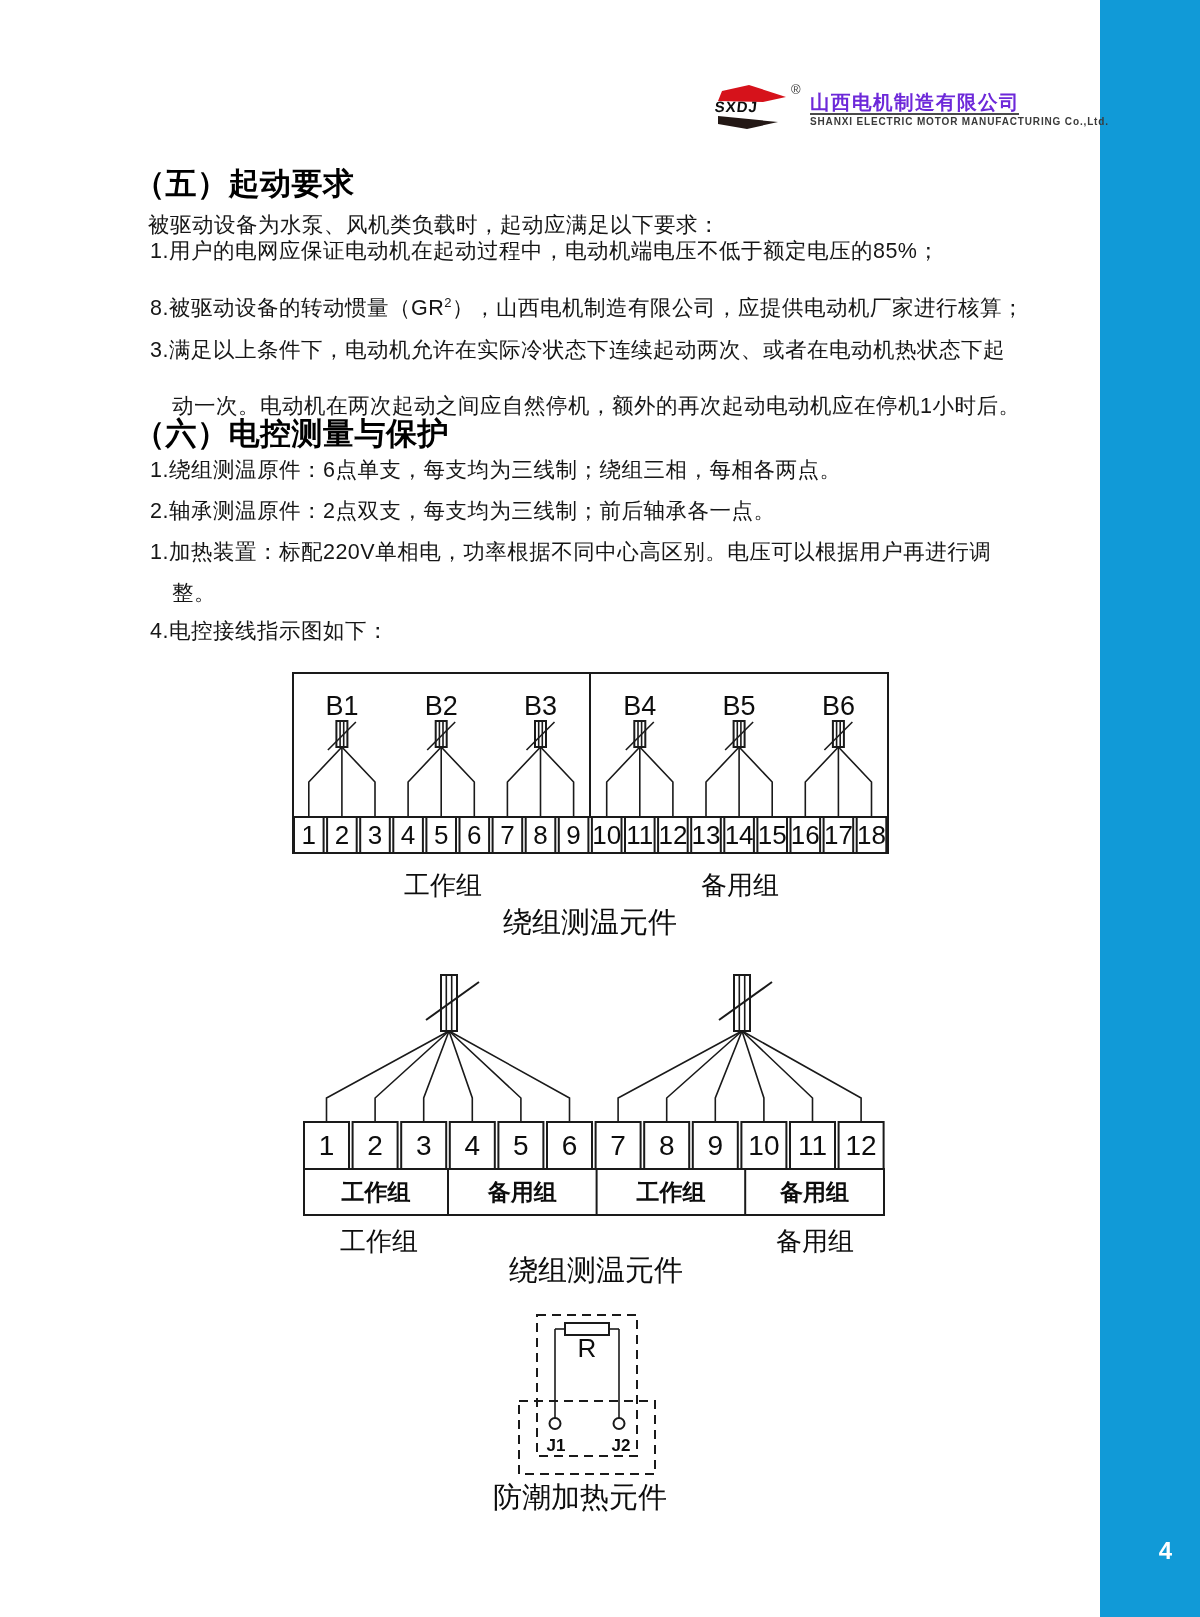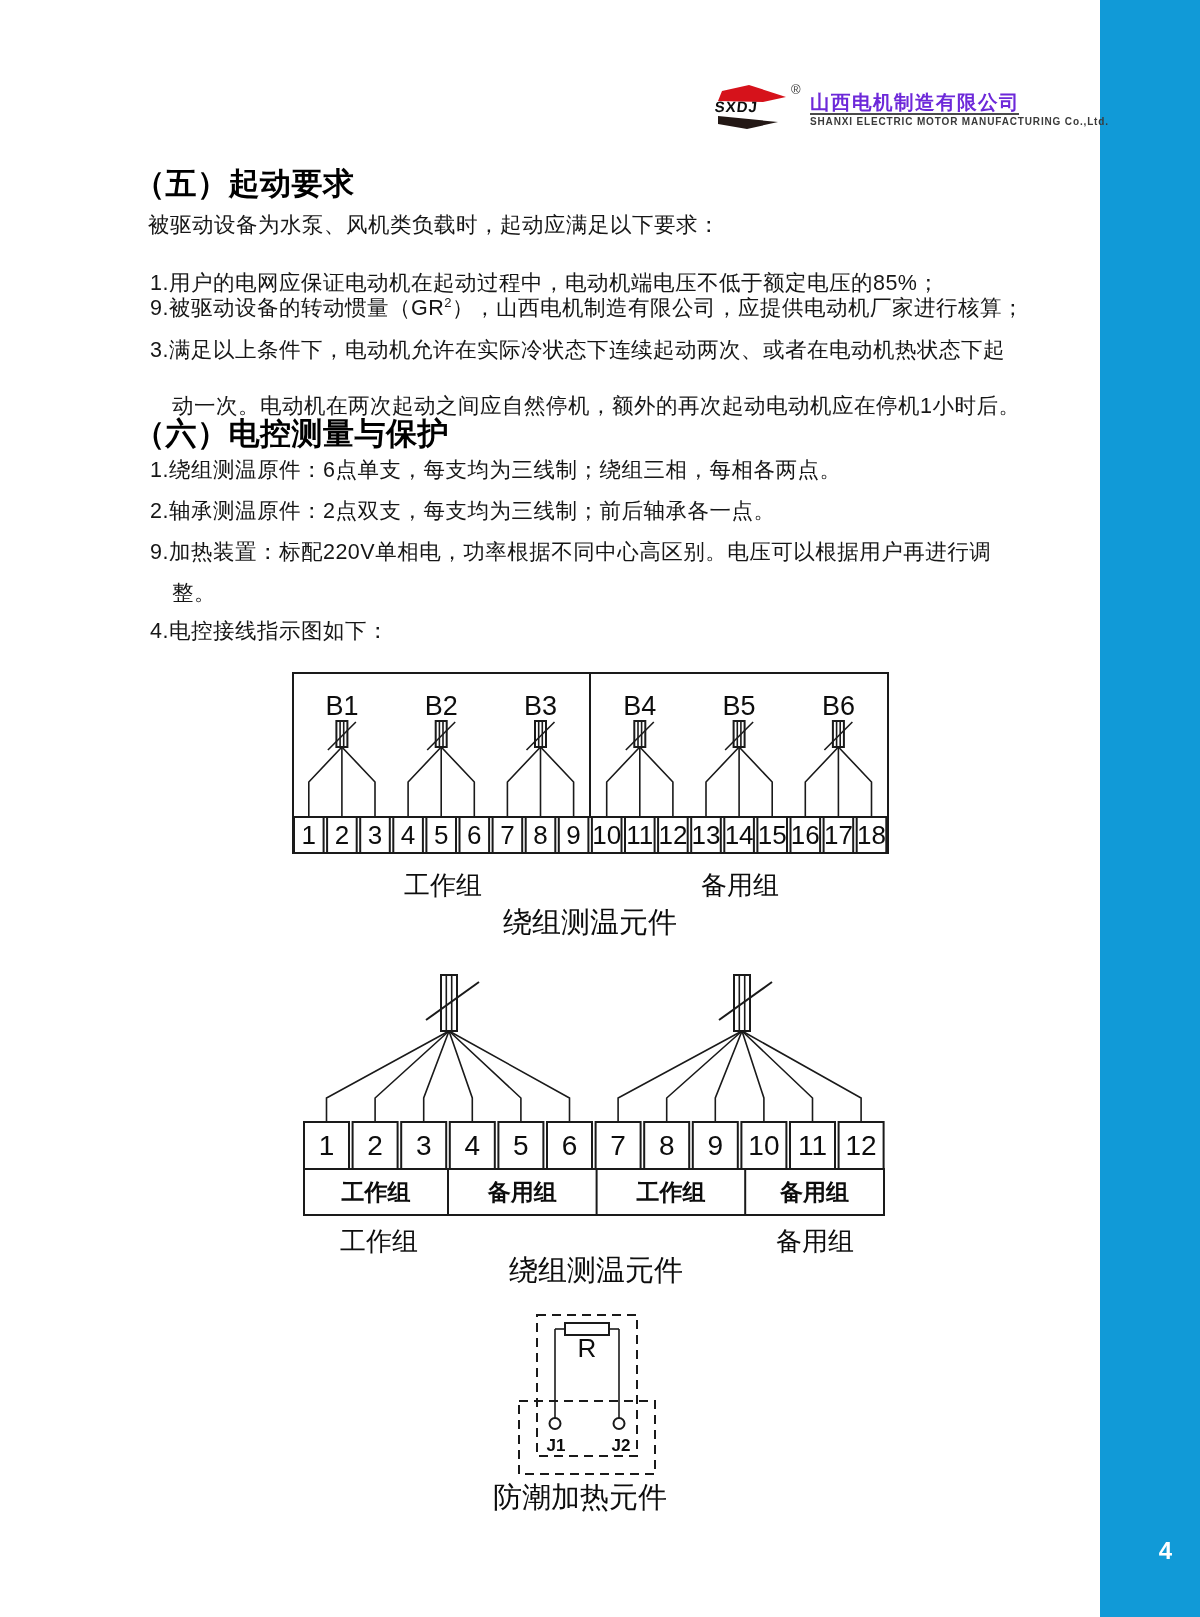--- a/index.html
+++ b/index.html
@@ -42,29 +42,29 @@
     <polygon class="logo-dark" points="15,40 75,46 44,53 15,48" fill="#231815"></polygon>
   </svg>
   <span class="abs reg" style="left:88px;top:6px;">®</span>
   <div class="abs cn-name" style="left:107px;top:13px;">山西电机制造有限公司</div>
   <div class="rule" style="left:107px;top:37px;width:209px;"></div>
   <div class="abs en-name" style="left:107px;top:40px;">SHANXI ELECTRIC MOTOR MANUFACTURING Co.,Ltd.</div>
 </div>
 
 <div class="abs heading" style="left:134px;top:163px;">（五）起动要求</div>
 <div class="abs txt" style="left:148px;top:210px;">被驱动设备为水泵、风机类负载时，起动应满足以下要求：</div>
-<div class="abs txt" style="left:150px;top:268px;">1.用户的电网应保证电动机在起动过程中，电动机端电压不低于额定电压的85%；</div>
-<div class="abs txt" style="left:150px;top:293px;"><span>9.被驱动设备的转动惯量（GR</span><span class="sup">2</span><span>），山西电机制造有限公司，应提供电动机厂家进行核算；</span></div>
+<div class="abs txt" style="left:150px;top:236px;">1.用户的电网应保证电动机在起动过程中，电动机端电压不低于额定电压的85%；</div>
+<div class="abs txt" style="left:150px;top:293px;"><span>8.被驱动设备的转动惯量（GR</span><span class="sup">2</span><span>），山西电机制造有限公司，应提供电动机厂家进行核算；</span></div>
 <div class="abs txt" style="left:150px;top:335px;">3.满足以上条件下，电动机允许在实际冷状态下连续起动两次、或者在电动机热状态下起</div>
 <div class="abs txt" style="left:172px;top:391px;">动一次。电动机在两次起动之间应自然停机，额外的再次起动电动机应在停机1小时后。</div>
 
 <div class="abs heading" style="left:134px;top:413px;text-align:center;">（六）电控测量与保护</div>
 <div class="abs txt" style="left:150px;top:455px;">1.绕组测温原件：6点单支，每支均为三线制；绕组三相，每相各两点。</div>
 <div class="abs txt" style="left:150px;top:496px;">2.轴承测温原件：2点双支，每支均为三线制；前后轴承各一点。</div>
-<div class="abs txt" style="left:150px;top:537px;">9.加热装置：标配220V单相电，功率根据不同中心高区别。电压可以根据用户再进行调</div>
+<div class="abs txt" style="left:150px;top:537px;">1.加热装置：标配220V单相电，功率根据不同中心高区别。电压可以根据用户再进行调</div>
 <div class="abs txt" style="left:172px;top:578px;">整。</div>
 <div class="abs txt" style="left:150px;top:616px;">4.电控接线指示图如下：</div>
 
 <svg class="abs" style="left:283px;top:660px;" width="615" height="285">
   <rect x="10" y="13" width="595" height="180" class="st w2"></rect>
   <line x1="307" y1="13" x2="307" y2="157" class="st w2"></line>
   <line x1="10" y1="157" x2="605" y2="157" class="st w2"></line>
 
   <g>
     <text x="58.9" y="55" text-anchor="middle" class="blab">B1</text>

